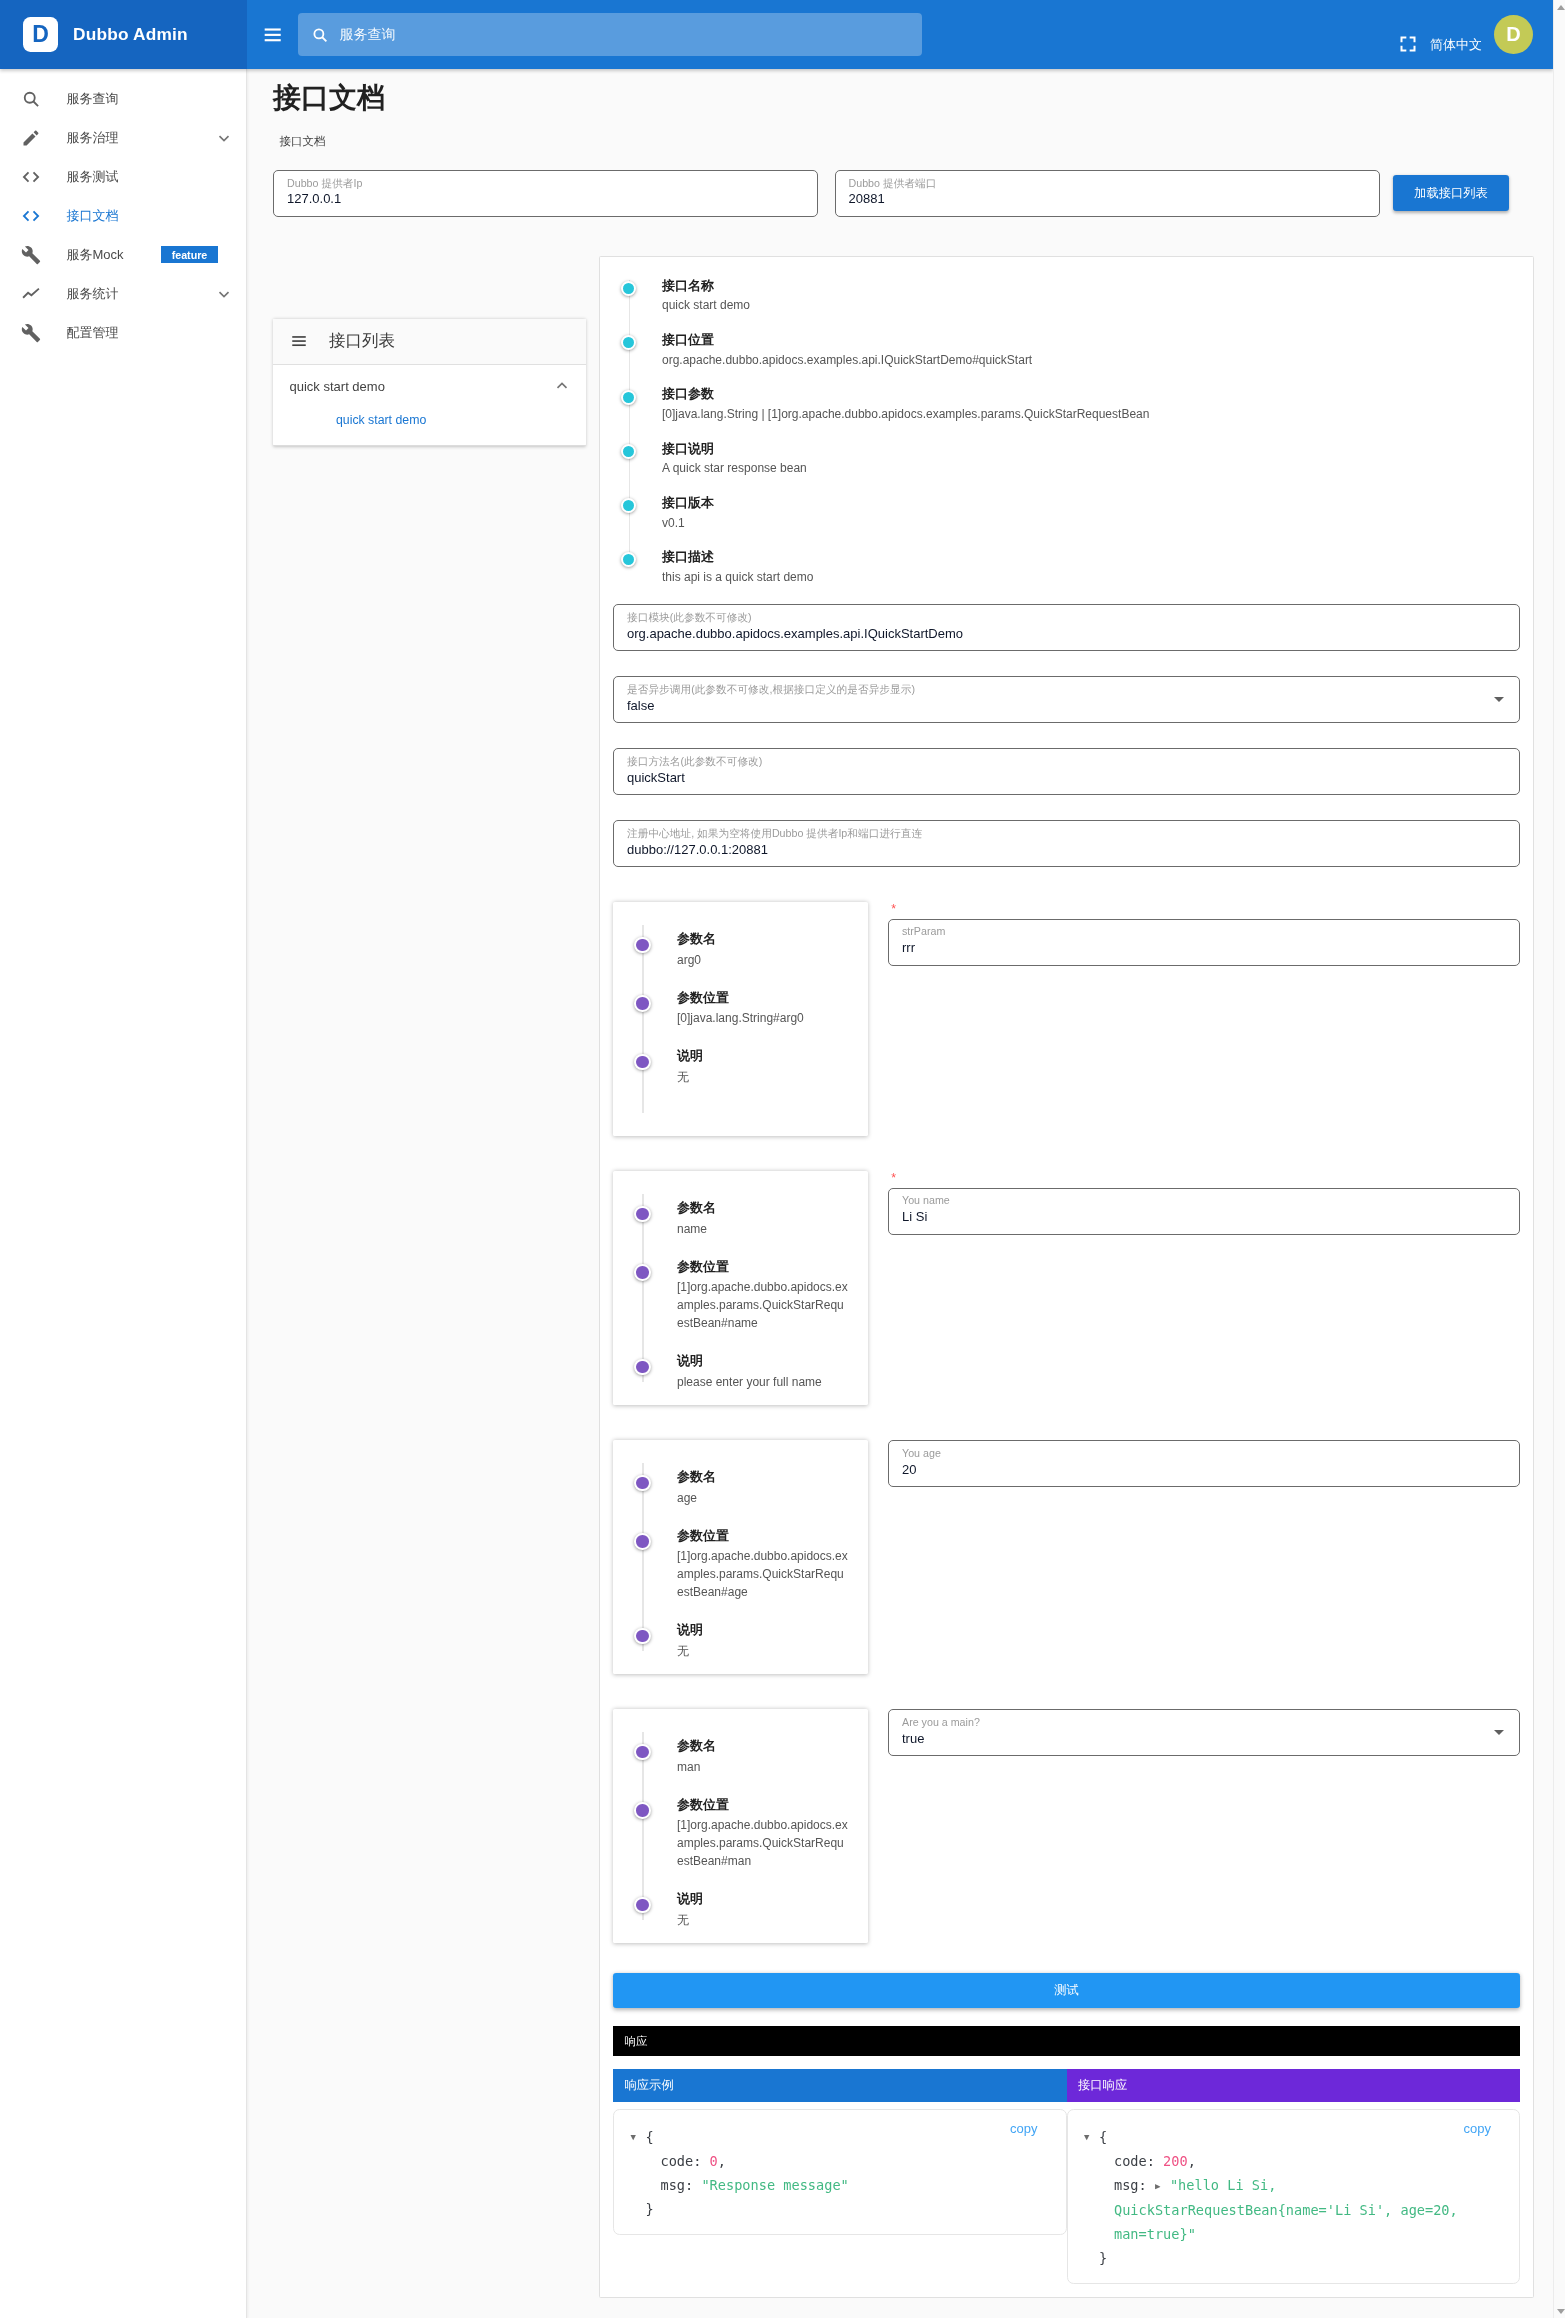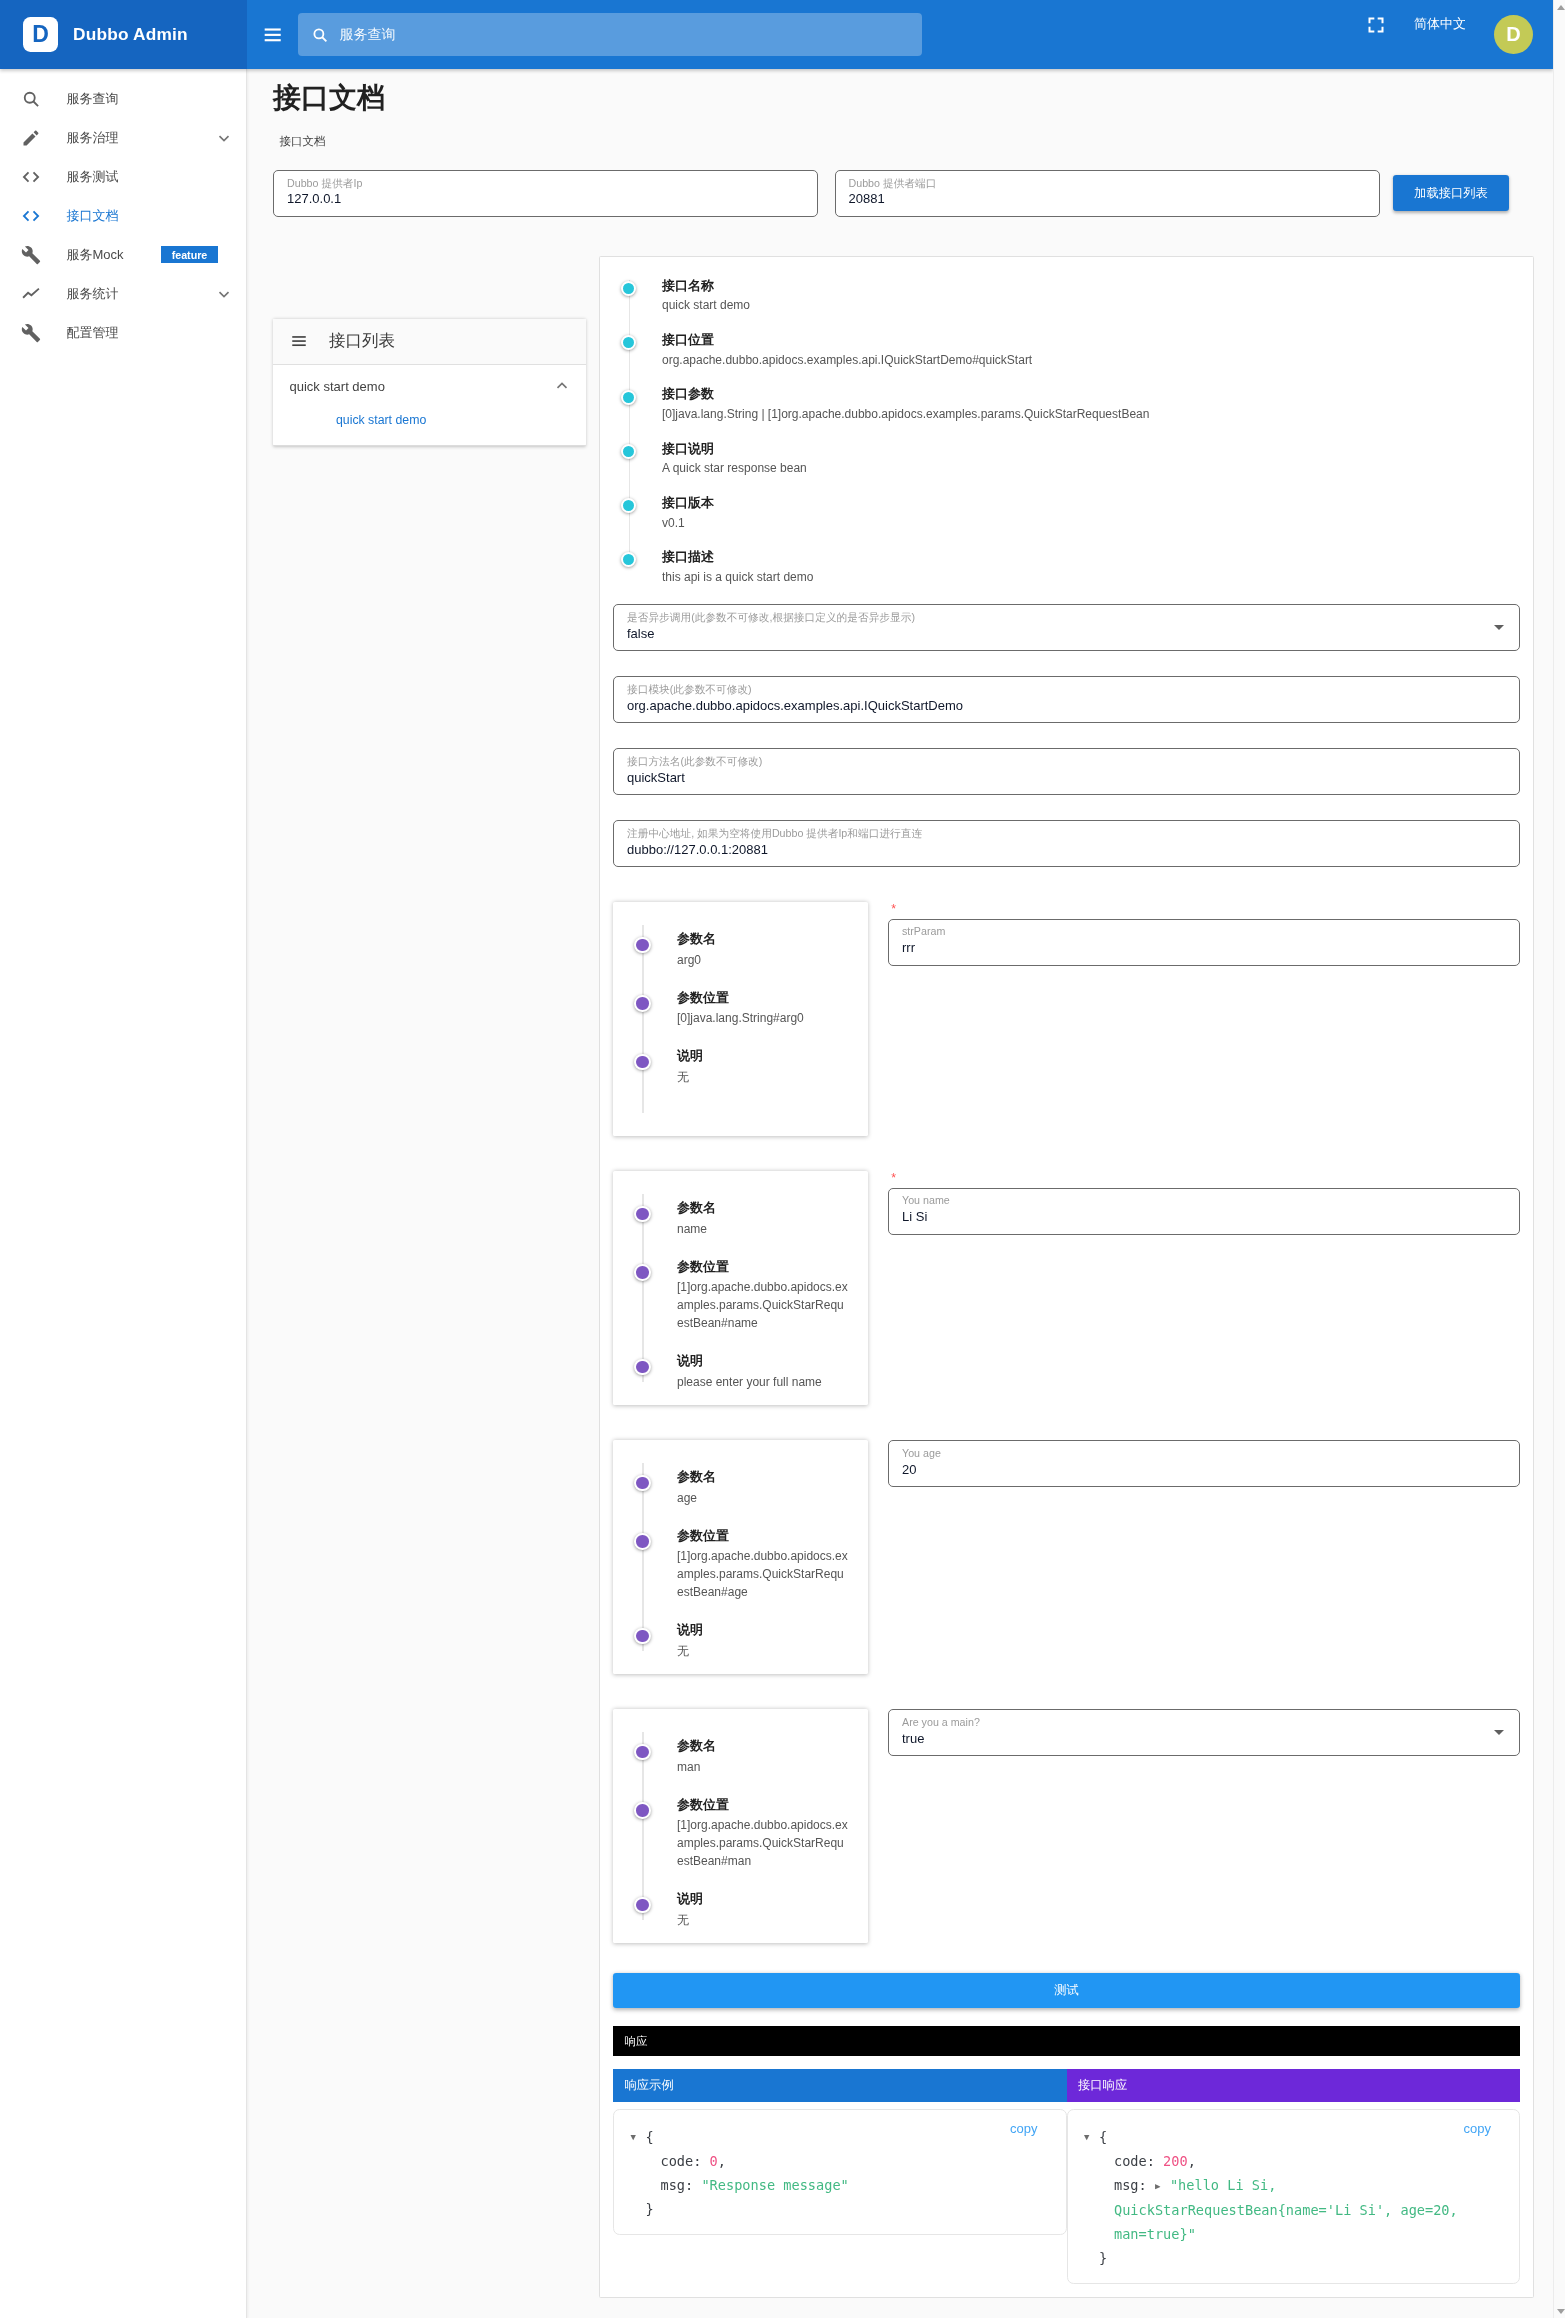--- a/index.html
+++ b/index.html
@@ -8,21 +8,21 @@
 
   
   .navbar { position:absolute; top:0; left:0; width:1553px; height:69px; display:flex; z-index:20; box-shadow:0 1.6px 3.3px rgba(0,0,0,.2); }
   .navbar-logo { width:247px; height:69px; background:#1565c0; display:flex; align-items:center; padding-left:23px; gap:15px; flex:none; }
   .logo-badge { width:35px; height:35px; background:#fff; border-radius:7.4px; display:flex; align-items:center; justify-content:center; font-size:23px; font-weight:bold; color:#1565c0; }
   .app-title { color:#fff; font-size:17.3px; font-weight:bold; letter-spacing:0.2px; }
   .navbar-main { flex:1; background:#1976d2; display:flex; align-items:center; padding:0 20px 0 15px; gap:15px; }
   .icon-btn { background:none; border:none; color:#fff; cursor:pointer; display:flex; align-items:center; }
   .nav-search { width:624px; height:43px; background:rgba(255,255,255,.28); border-radius:4.1px; display:flex; align-items:center; padding:0 13px; gap:10px; color:#fff; }
   .search-ph { font-size:14px; color:rgba(255,255,255,.95); }
-  .nav-right { margin-left:auto; display:flex; align-items:flex-start; gap:28px; }
+  .nav-right { margin-left:auto; display:flex; align-items:flex-end; gap:12px; }
   .nav-lang { color:#fff; font-size:13px; cursor:pointer; }
   .avatar { width:39px; height:39px; border-radius:50%; background:#c3ca56; color:#fff; font-weight:bold; font-size:20px; display:flex; align-items:center; justify-content:center; }
 
   
   .scrollbar { position:absolute; top:0; right:0; width:13px; height:2319px; background:#fafafa; border-left:0.8px solid #ececec; z-index:30; }
   .sb-arrow { position:absolute; left:2.5px; width:0; height:0; border-left:4.1px solid transparent; border-right:4.1px solid transparent; }
   .sb-arrow.up { top:5px; border-bottom:5.8px solid #9e9e9e; }
   .sb-arrow.down { bottom:5px; border-top:5.8px solid #9e9e9e; }
 
   
@@ -303,27 +303,27 @@
           <div class="tl-value">v0.1</div>
         </div>
         <div class="tl-item">
           <span class="tl-dot"></span>
           <div class="tl-label">接口描述</div>
           <div class="tl-value">this api is a quick start demo</div>
         </div>
       </div>
 
       <div class="ofield fullw">
+        <div class="flabel">接口模块(此参数不可修改)</div>
+        <div class="fvalue">org.apache.dubbo.apidocs.examples.api.IQuickStartDemo</div>
+      </div>
+      <div class="ofield fullw">
         <div class="flabel">是否异步调用(此参数不可修改,根据接口定义的是否异步显示)</div>
         <div class="fvalue">false</div>
         <span class="caret"></span>
-      </div>
-      <div class="ofield fullw">
-        <div class="flabel">接口模块(此参数不可修改)</div>
-        <div class="fvalue">org.apache.dubbo.apidocs.examples.api.IQuickStartDemo</div>
       </div>
       <div class="ofield fullw">
         <div class="flabel">接口方法名(此参数不可修改)</div>
         <div class="fvalue">quickStart</div>
       </div>
       <div class="ofield fullw">
         <div class="flabel">注册中心地址, 如果为空将使用Dubbo 提供者Ip和端口进行直连</div>
         <div class="fvalue">dubbo://127.0.0.1:20881</div>
       </div>
 

